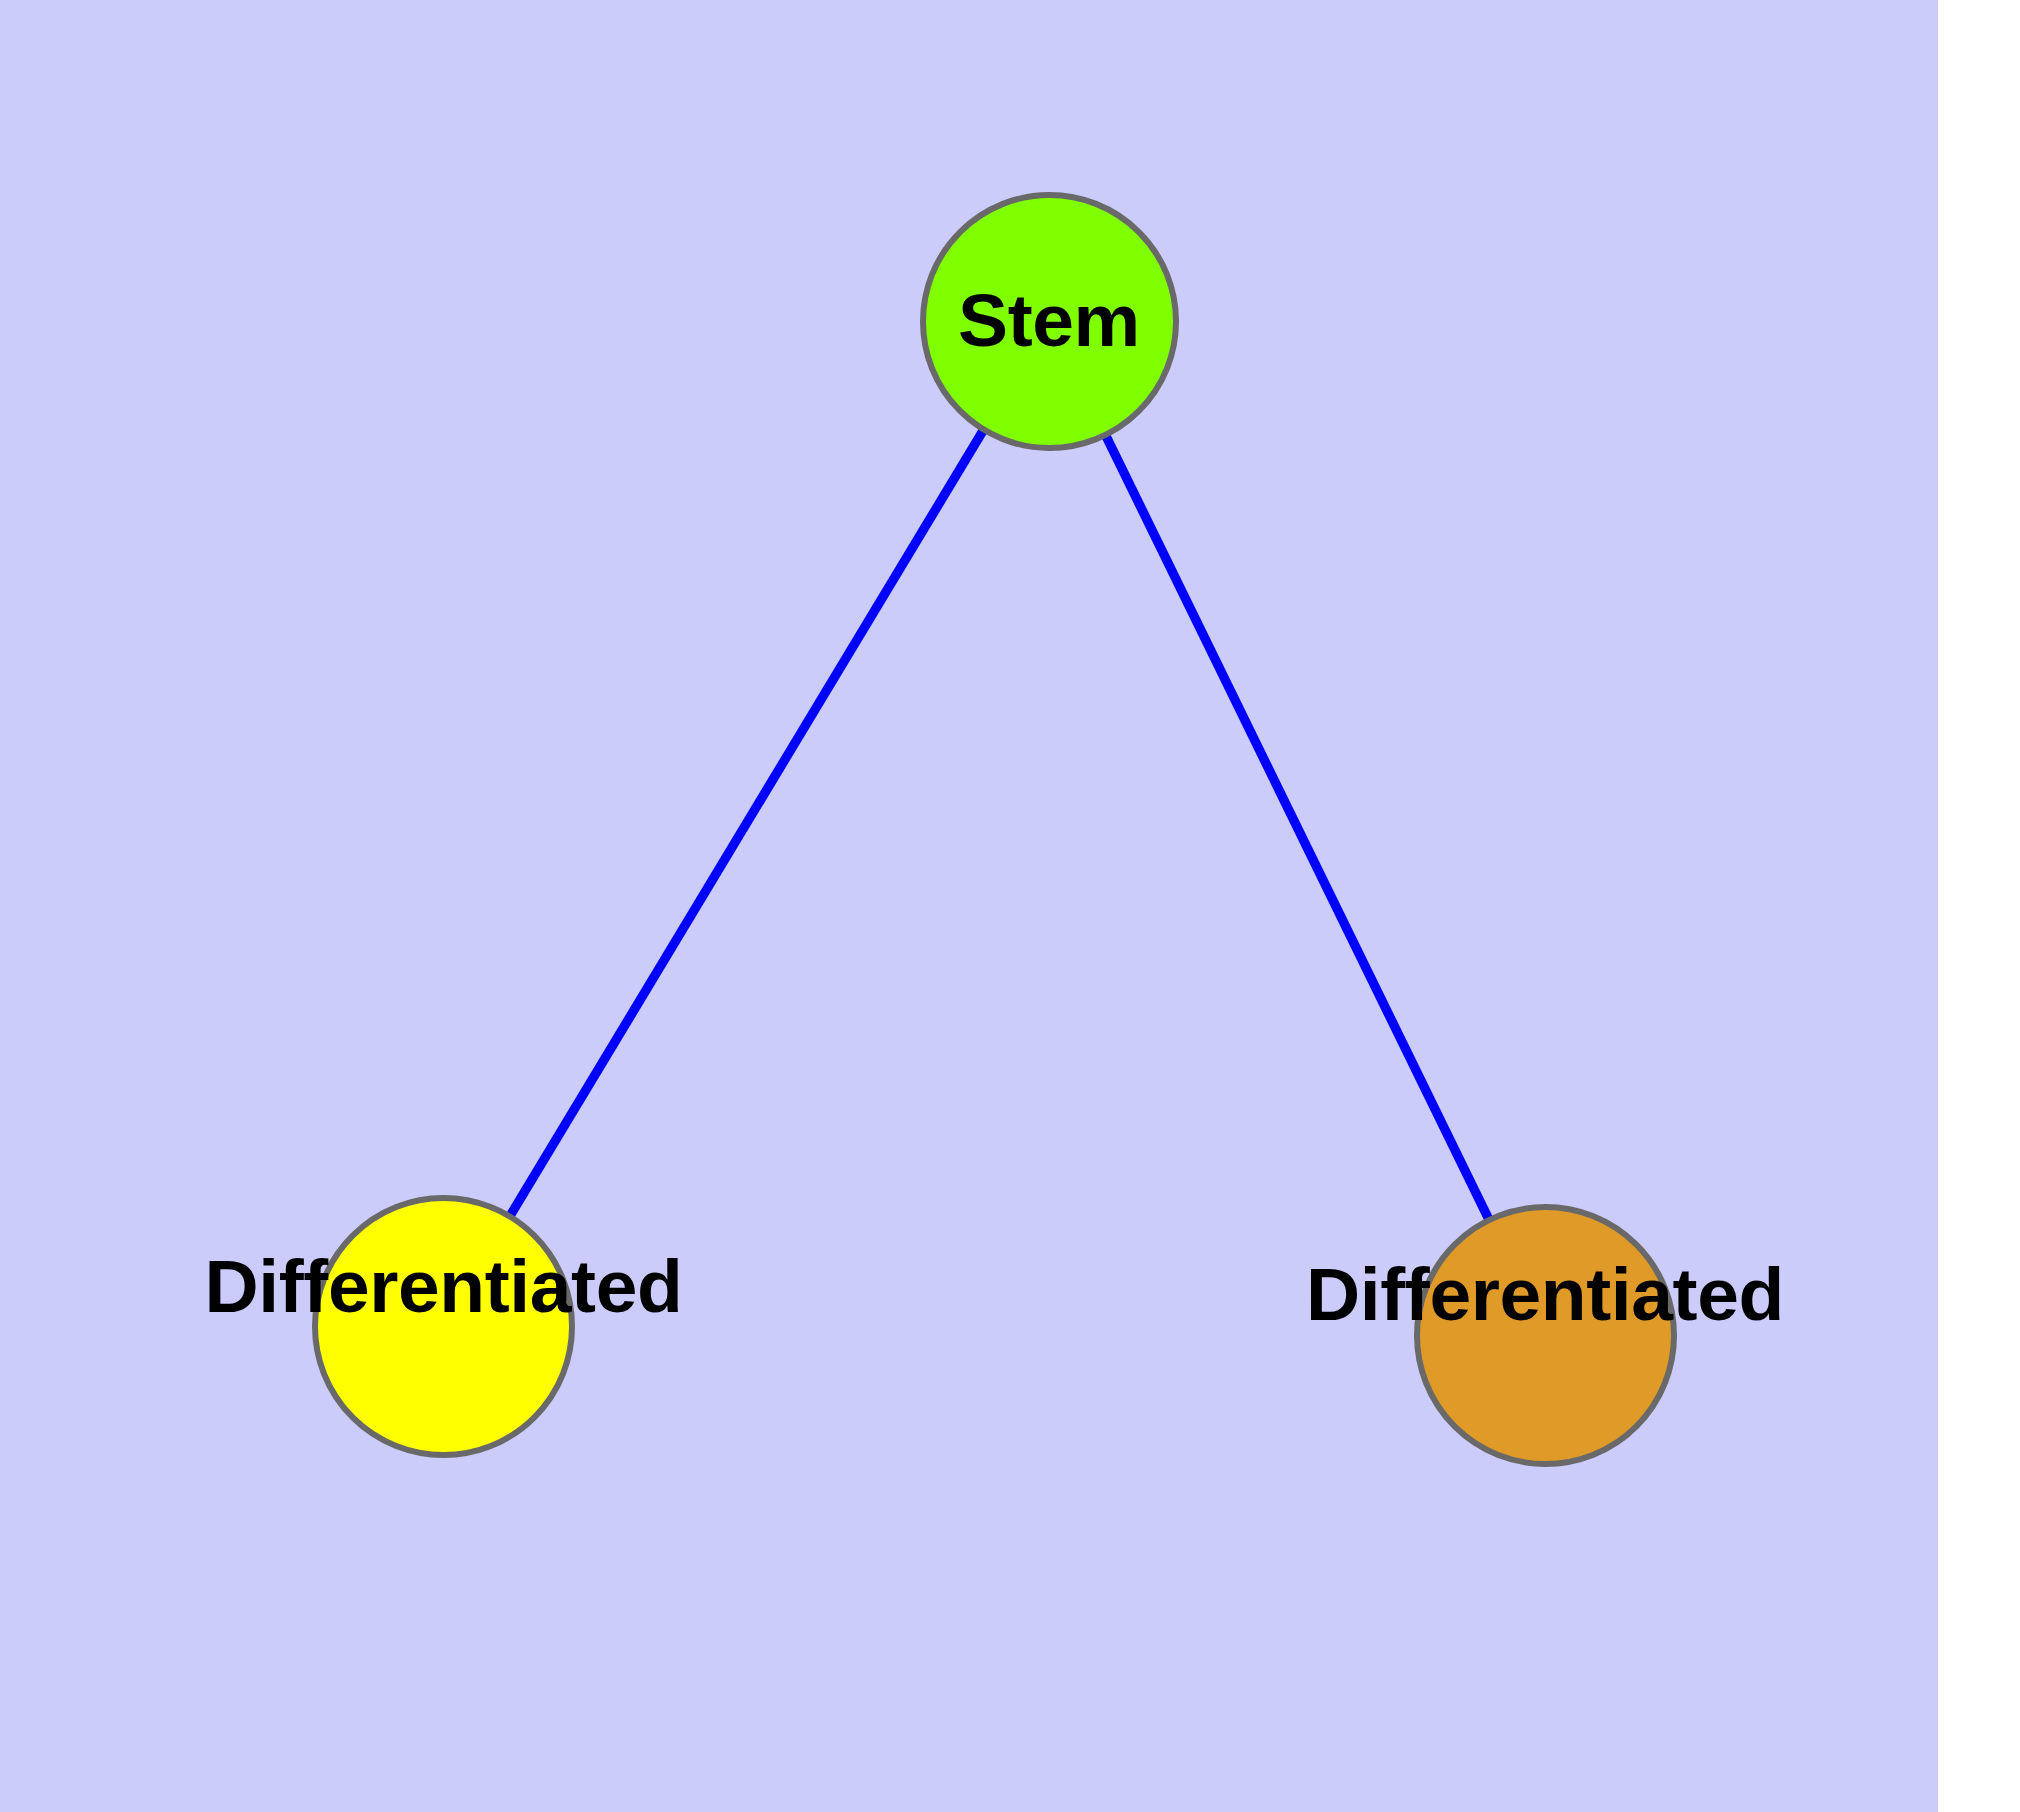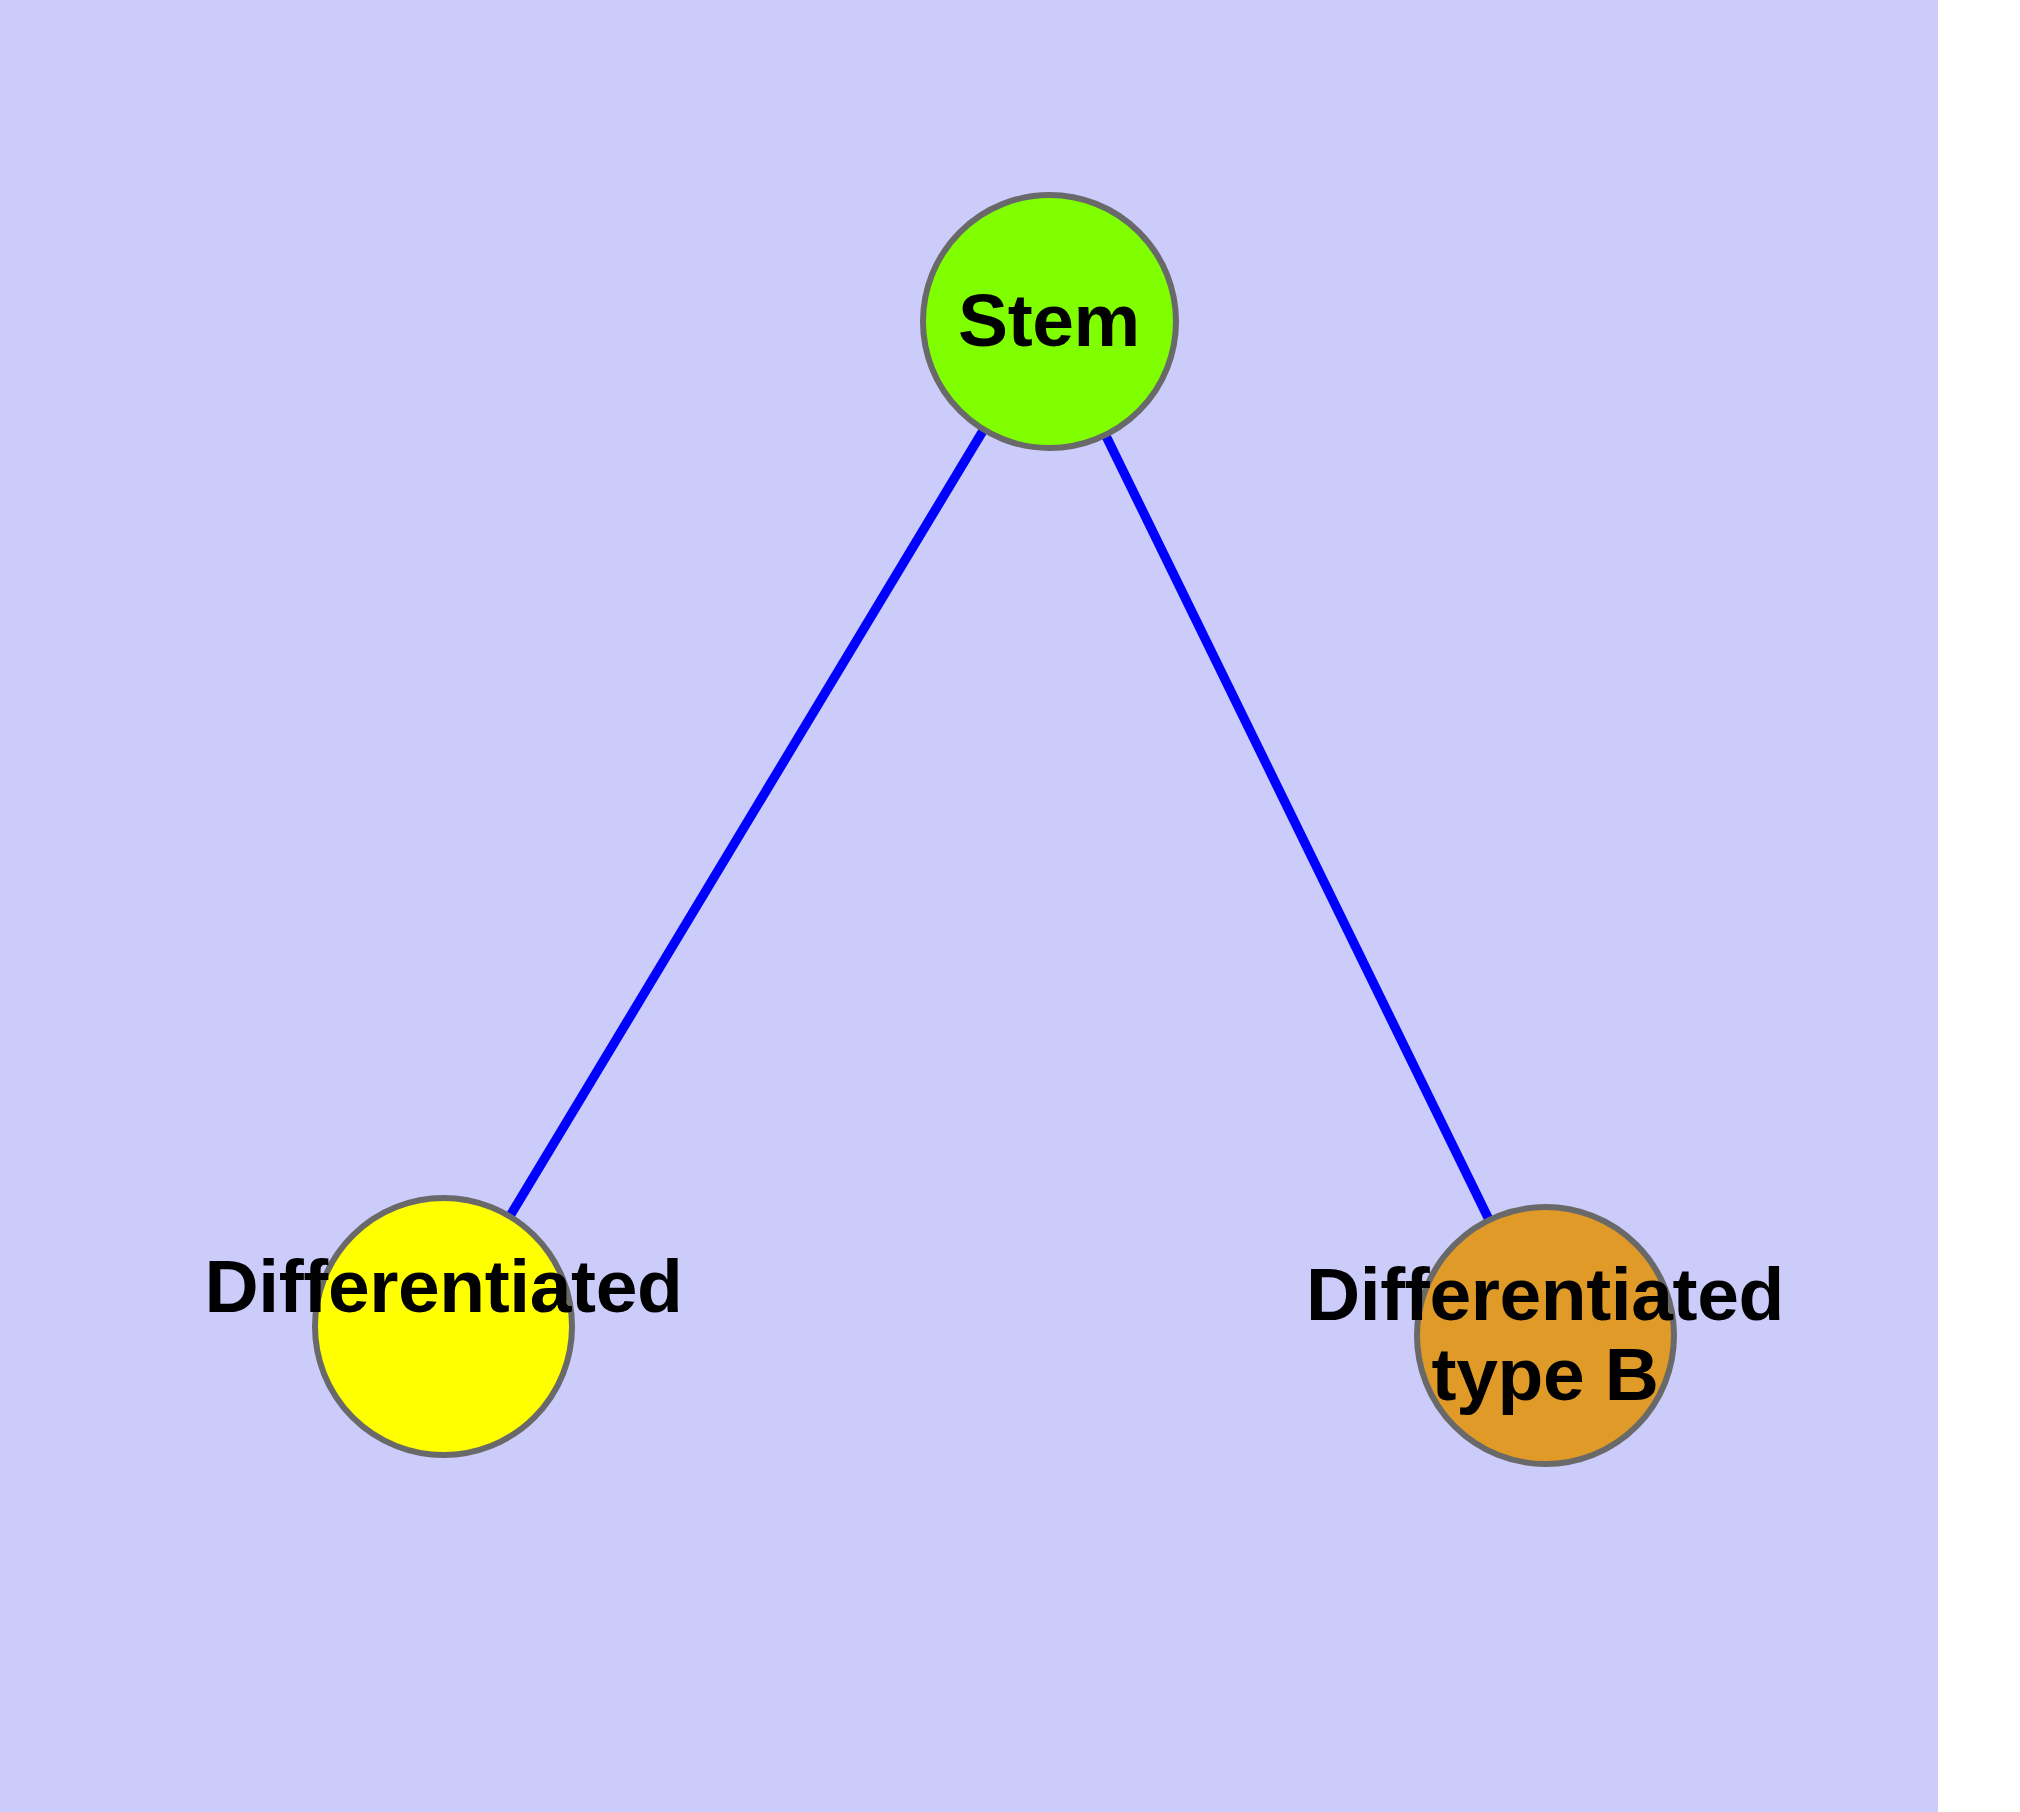--- a/index.html
+++ b/index.html
@@ -118,18 +118,17 @@
     <div id="node-type-a-circle" class="node-circle"></div>
     <div id="node-type-a-label" class="node-label">
       <span class="label-line">Differentiated</span>
     </div>
   </div>
 
   <div class="graph-node">
     <div id="node-type-b-circle" class="node-circle"></div>
     <div id="node-type-b-label" class="node-label">
       <span class="label-line">Differentiated</span>
-      <span class="label-line">type B</span>
     </div>
   </div>
 
 </div>
 
 
 </body></html>

